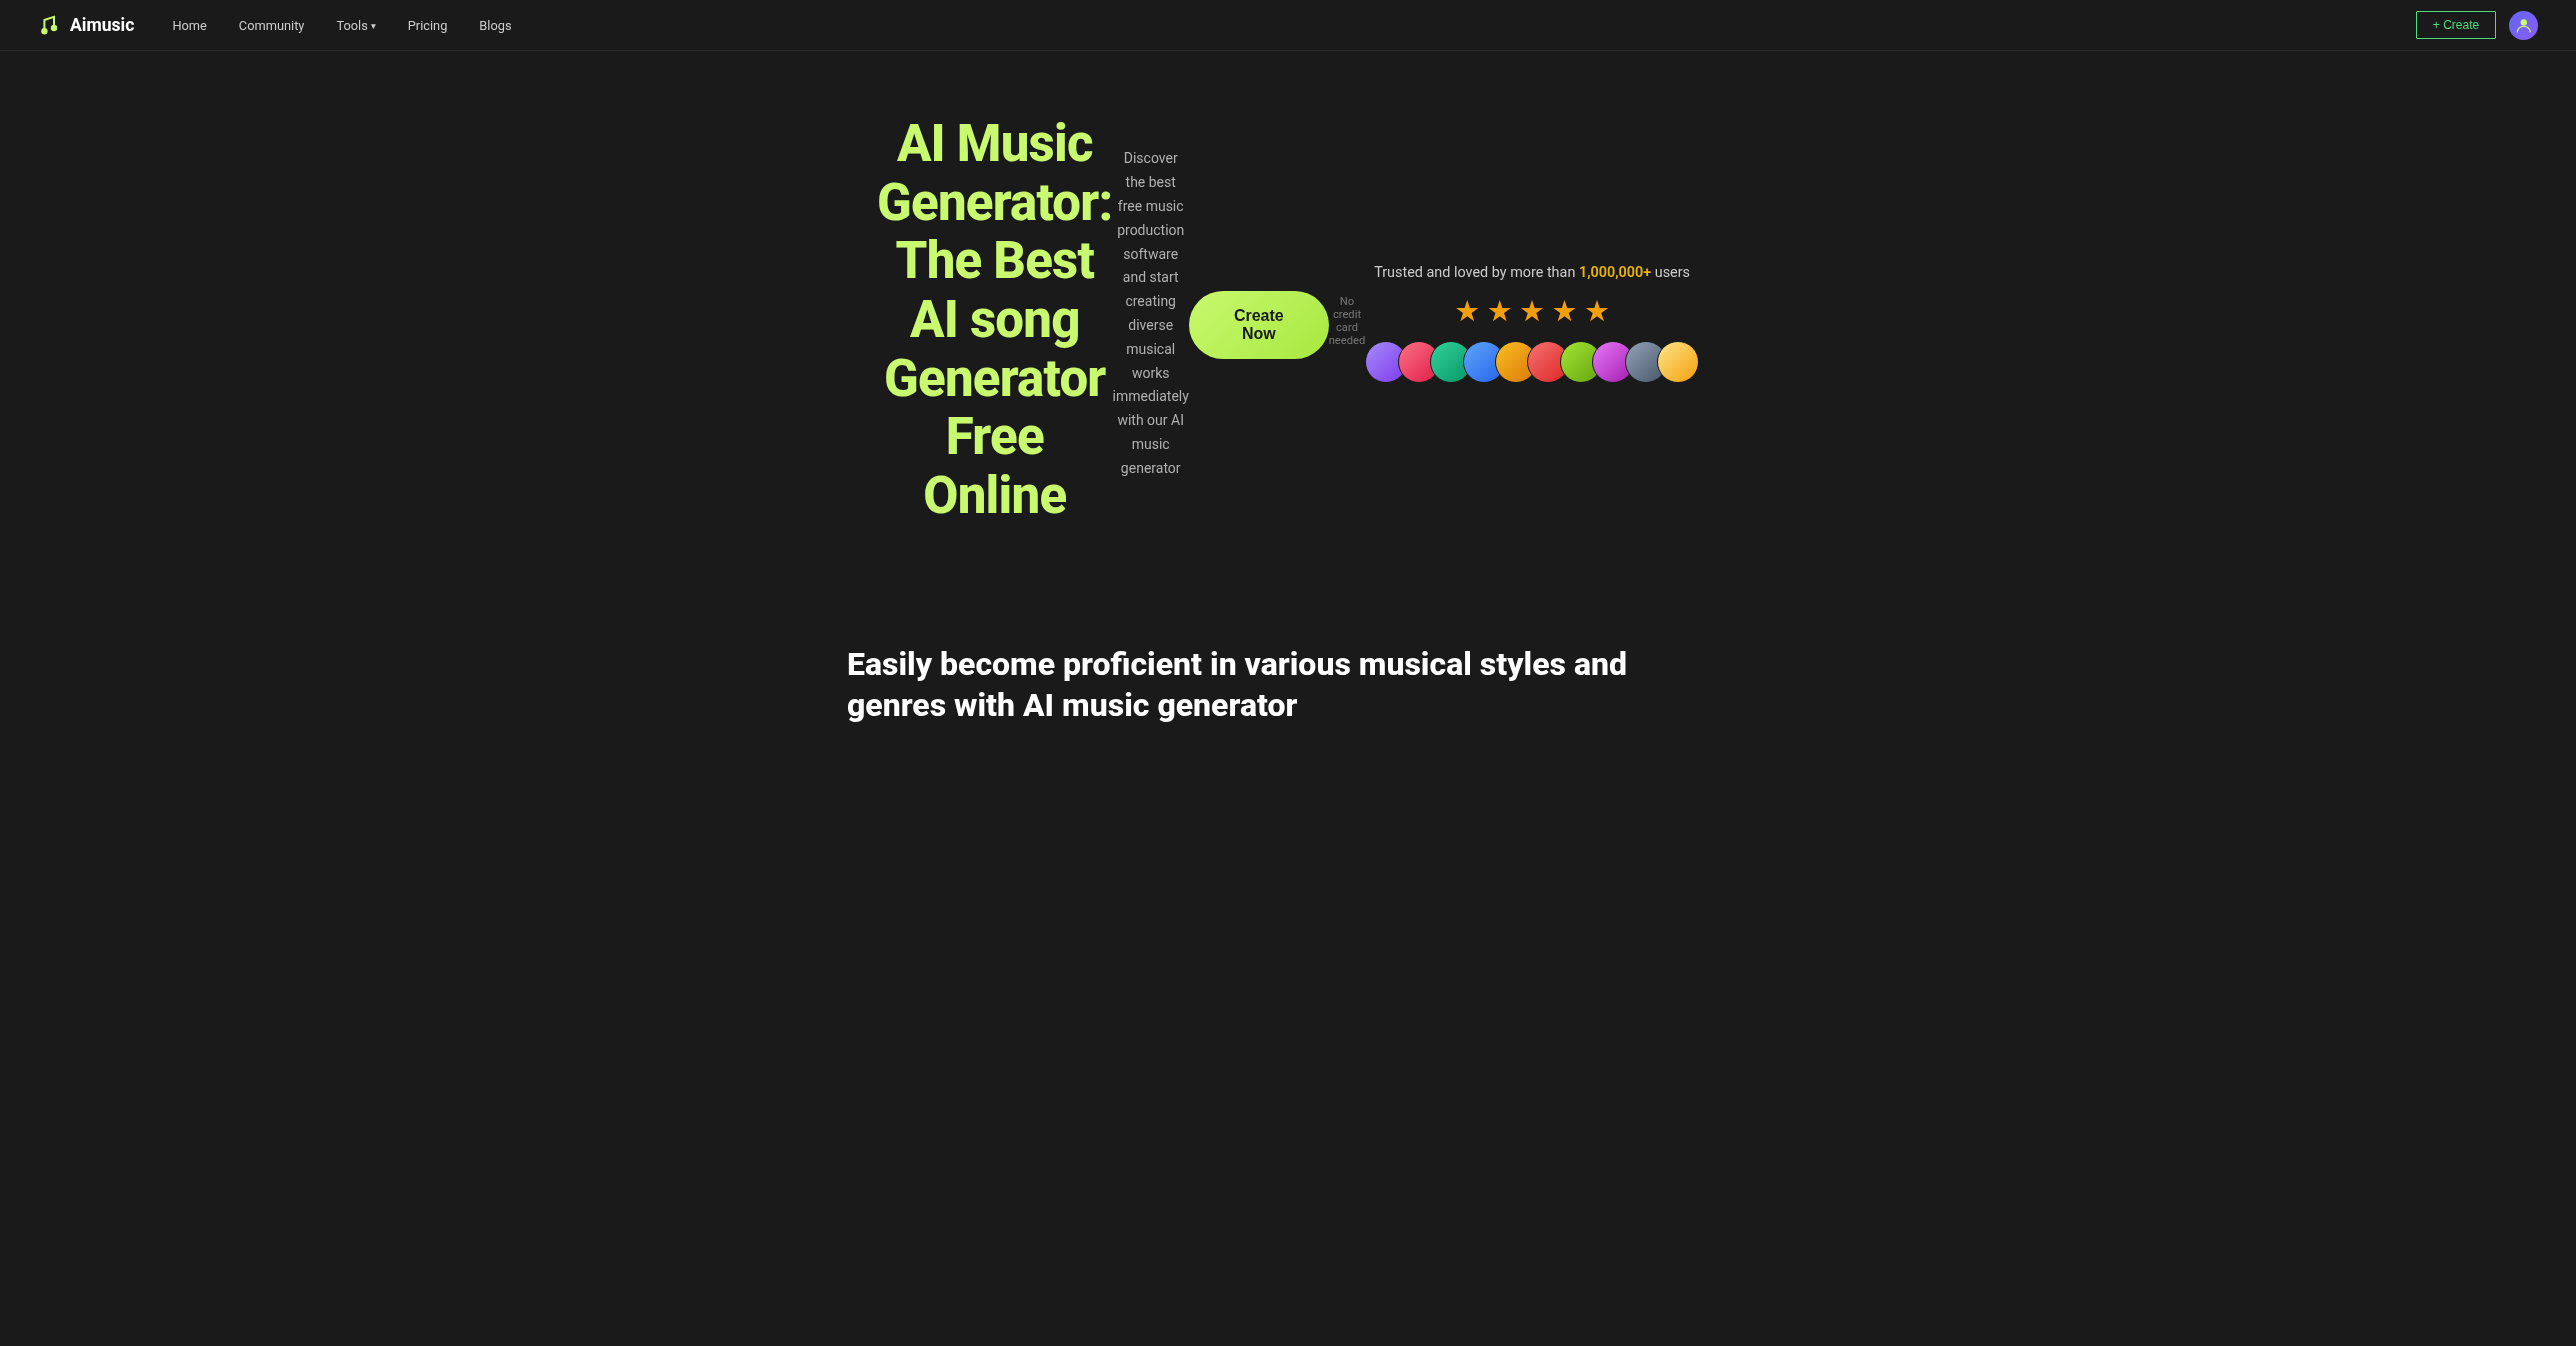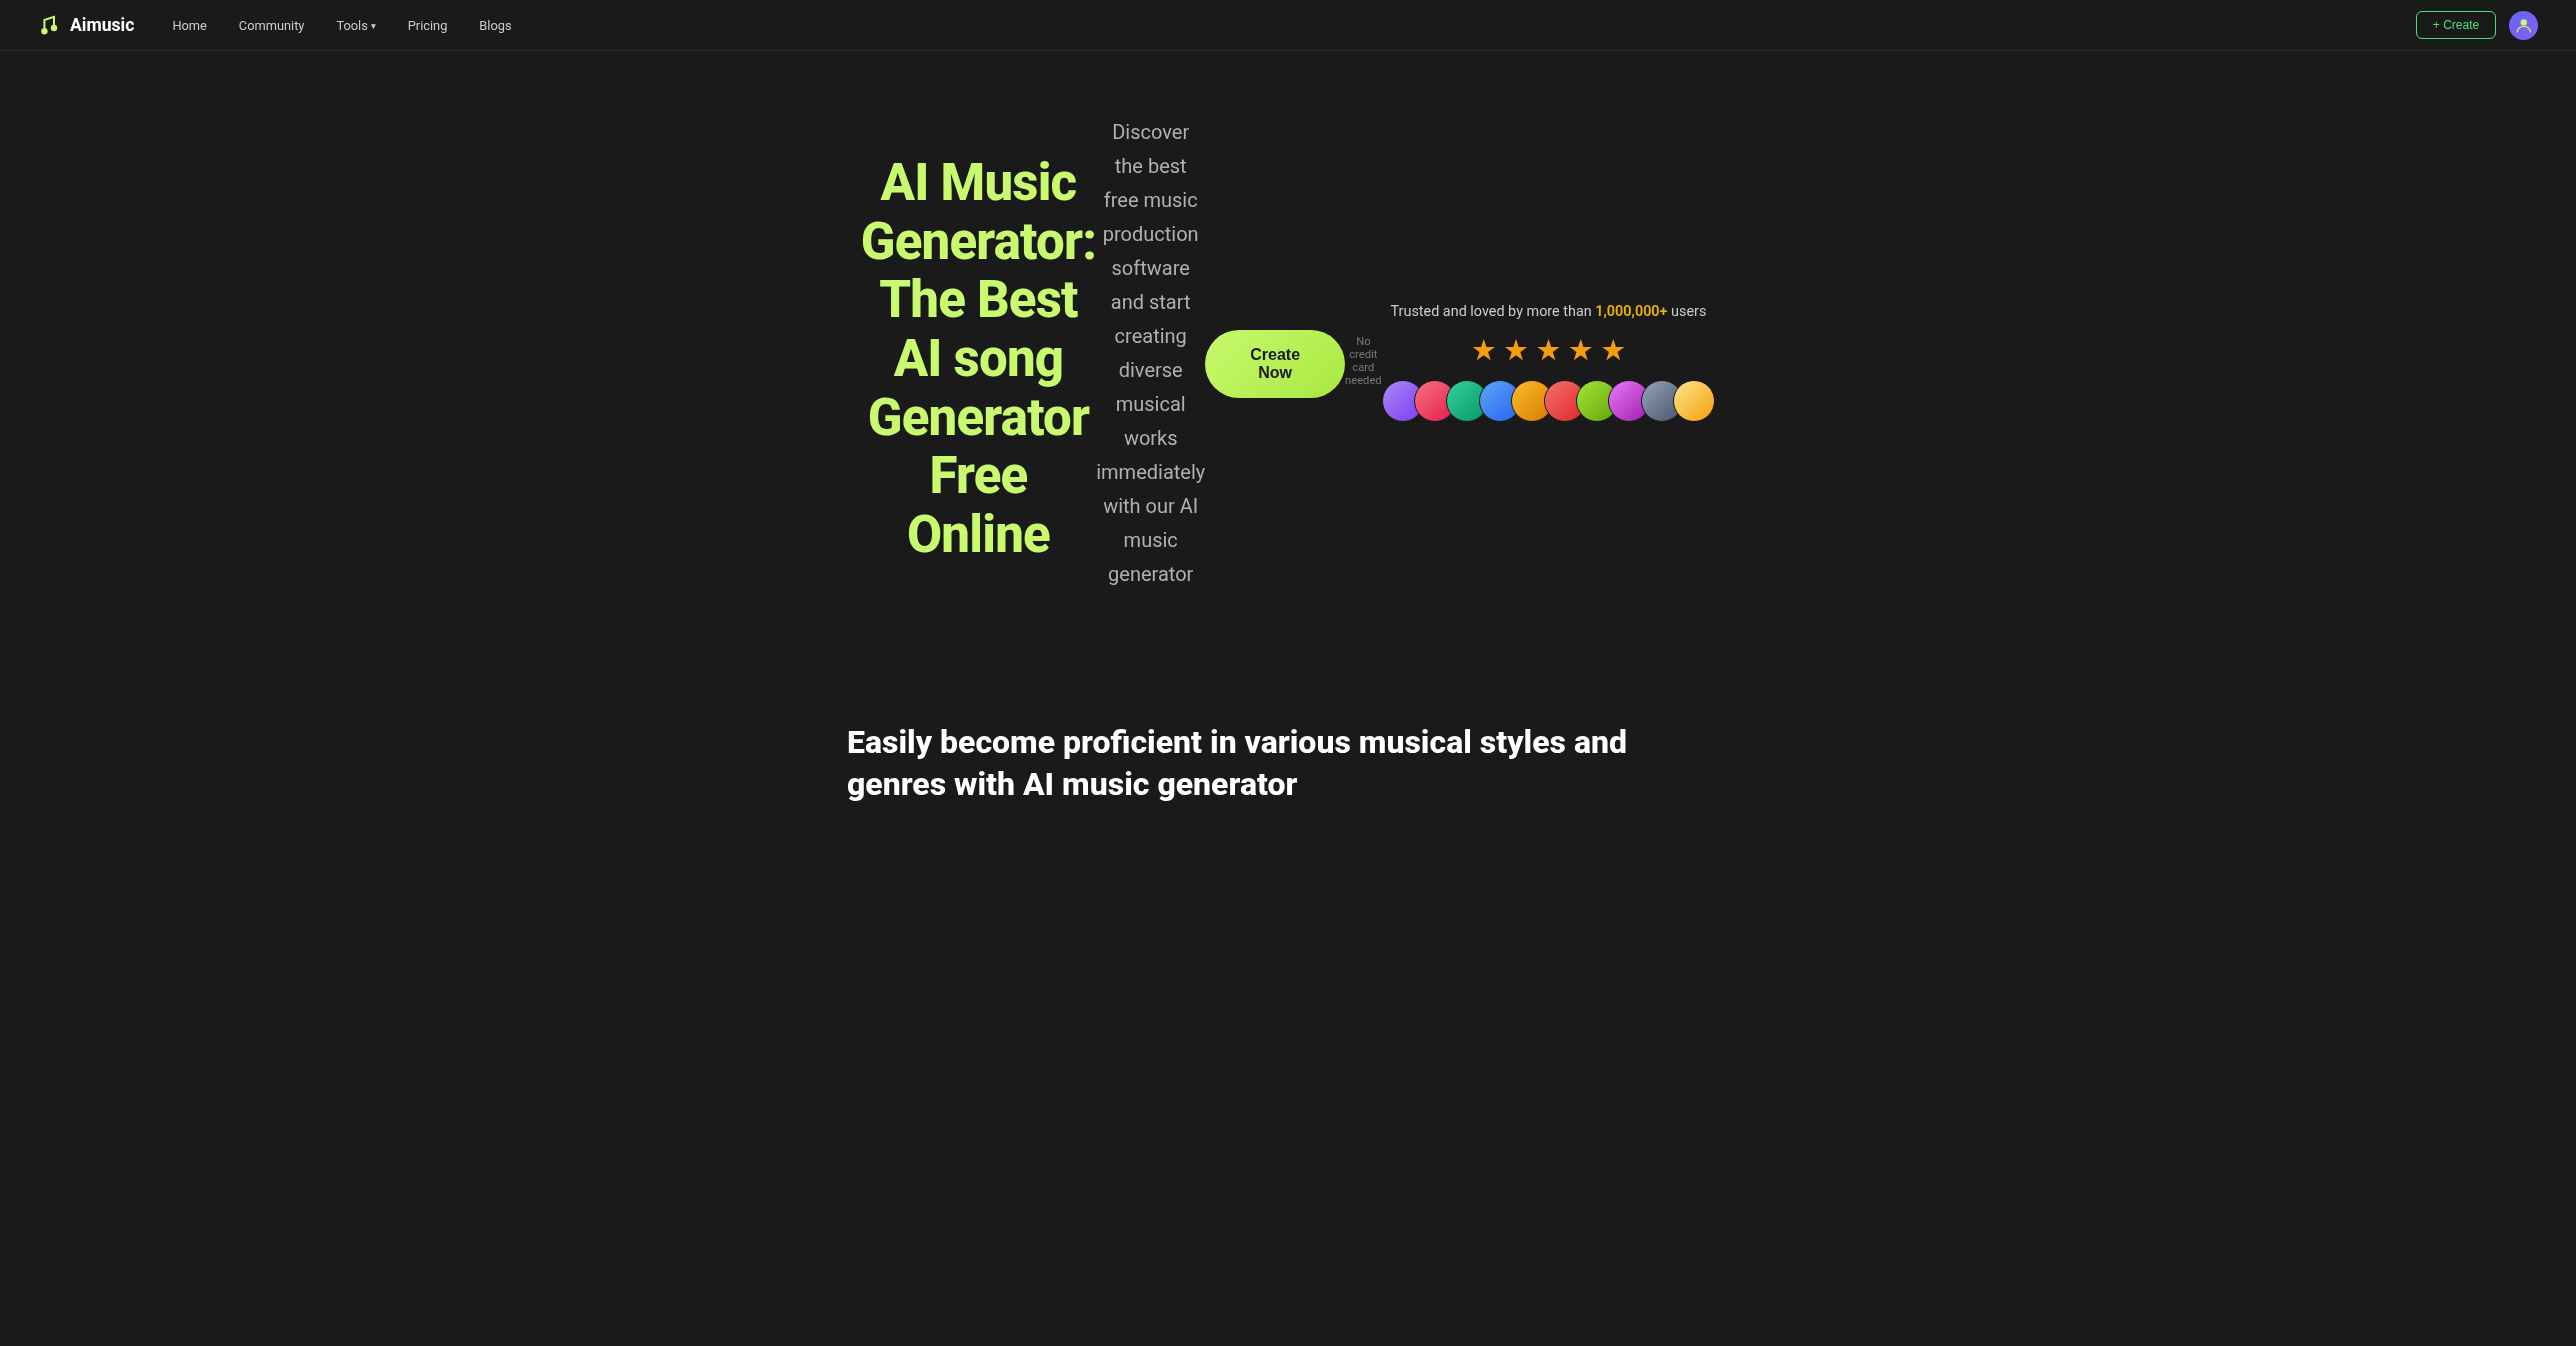--- a/index.html
+++ b/index.html
@@ -86,21 +86,21 @@
     }
 
     .create-btn {
       display: flex;
       align-items: center;
       gap: 4.8px;
       background-color: transparent;
       border: 1.2px solid #4ade80;
       color: #4ade80;
       padding: 6.4px 16px;
-      border-radius: 6px;
+      border-radius: 1px;
       font-size: 12px;
       font-weight: 500;
       cursor: pointer;
     }
 
     .avatar {
       width: 29px;
       height: 29px;
       border-radius: 50%;
       background: linear-gradient(135deg, #6366f1, #8b5cf6);
@@ -126,21 +126,21 @@
     .hero-title {
       font-size: 51px;
       font-weight: 800;
       line-height: 1.15;
       color: #c8f96e;
       margin-bottom: 22.4px;
       letter-spacing: -0.8px;
     }
 
     .hero-subtitle {
-      font-size: 20px;
+      font-size: 14px;
       color: #b0b0b0;
       line-height: 1.7;
       max-width: 543px;
       margin-bottom: 35px;
     }
 
     .hero-cta {
       background: linear-gradient(135deg, #c8f96e, #a8e840);
       color: #1a1a1a;
       border: none;

